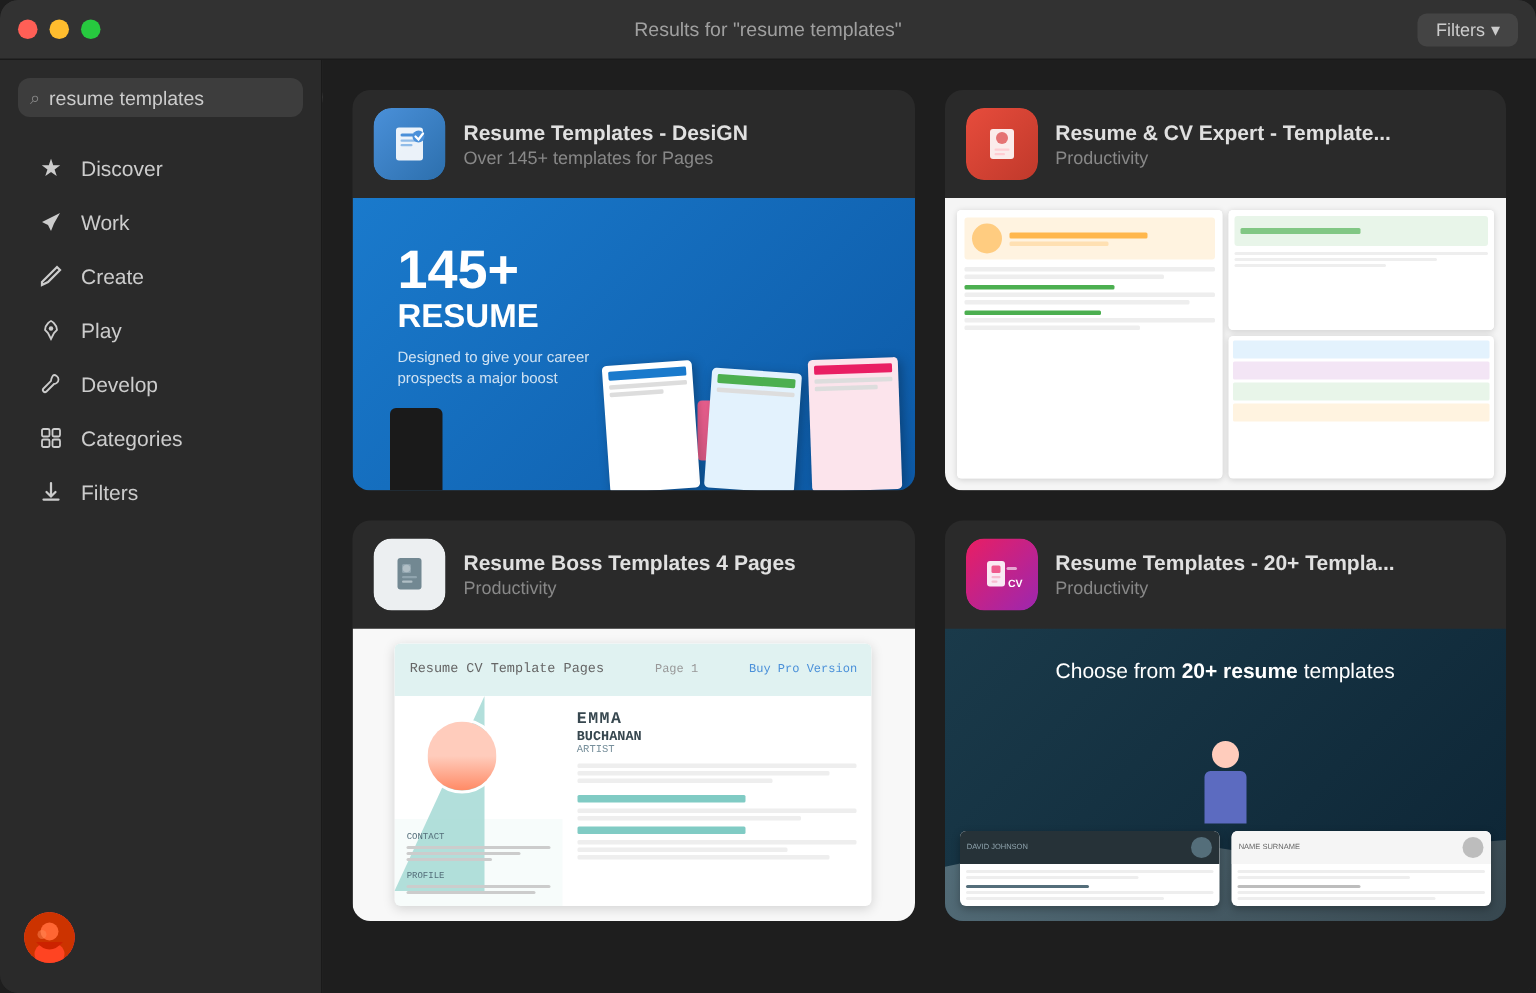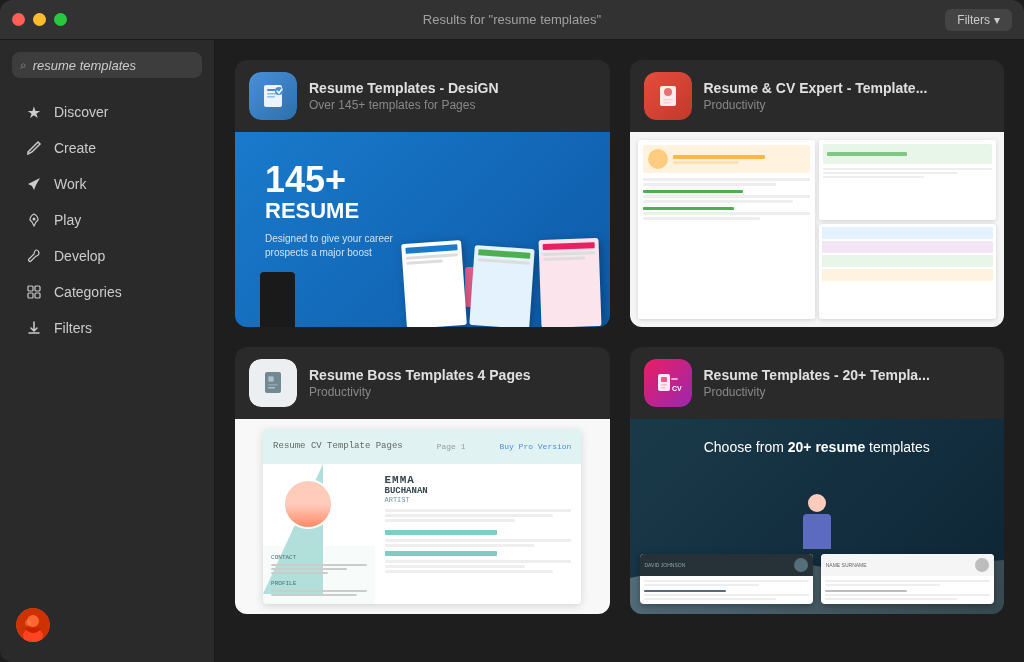--- a/index.html
+++ b/index.html
@@ -98,21 +98,20 @@
       gap: 6px;
     }
 
     .search-bar input {
       background: transparent;
       border: none;
       color: #ccc;
       font-size: 13px;
       outline: none;
       flex: 1;
-      font-style: italic;
     }
 
     .search-icon {
       color: #888;
       font-size: 12px;
     }
 
     .clear-btn {
       background: #666;
       border: none;
@@ -491,33 +490,33 @@
         <input type="text" value="resume templates" style="">
         <button class="clear-btn">×</button>
       </div>
 
       <div class="nav-item">
         <span class="nav-icon">★</span>
         <span>Discover</span>
       </div>
       <div class="nav-item">
         <span class="nav-icon">
+          <svg width="16" height="16" viewBox="0 0 16 16" fill="#ccc">
+            <path d="M14 2L2 8l4 2 2 4 2-5 4-7z"></path>
+          </svg>
+        </span>
+        <span>Work</span>
+      </div>
+      <div class="nav-item">
+        <span class="nav-icon">
           <svg width="16" height="16" viewBox="0 0 16 16" fill="none">
             <path d="M2 12L4 10L12 2L14 4L6 12L2 14L2 12Z" stroke="#ccc" stroke-width="1.5" fill="none"></path>
           </svg>
         </span>
         <span>Create</span>
-      </div>
-      <div class="nav-item">
-        <span class="nav-icon">
-          <svg width="16" height="16" viewBox="0 0 16 16" fill="#ccc">
-            <path d="M14 2L2 8l4 2 2 4 2-5 4-7z"></path>
-          </svg>
-        </span>
-        <span>Work</span>
       </div>
       <div class="nav-item">
         <span class="nav-icon">
           <svg width="16" height="16" viewBox="0 0 16 16" fill="none">
             <path d="M8 2 C8 2 12 4 12 8 L10 10 L8 14 L6 10 L4 8 C4 4 8 2 8 2Z" stroke="#ccc" stroke-width="1.2" fill="none"></path>
             <circle cx="8" cy="7" r="1.5" fill="#ccc"></circle>
           </svg>
         </span>
         <span>Play</span>
       </div>

